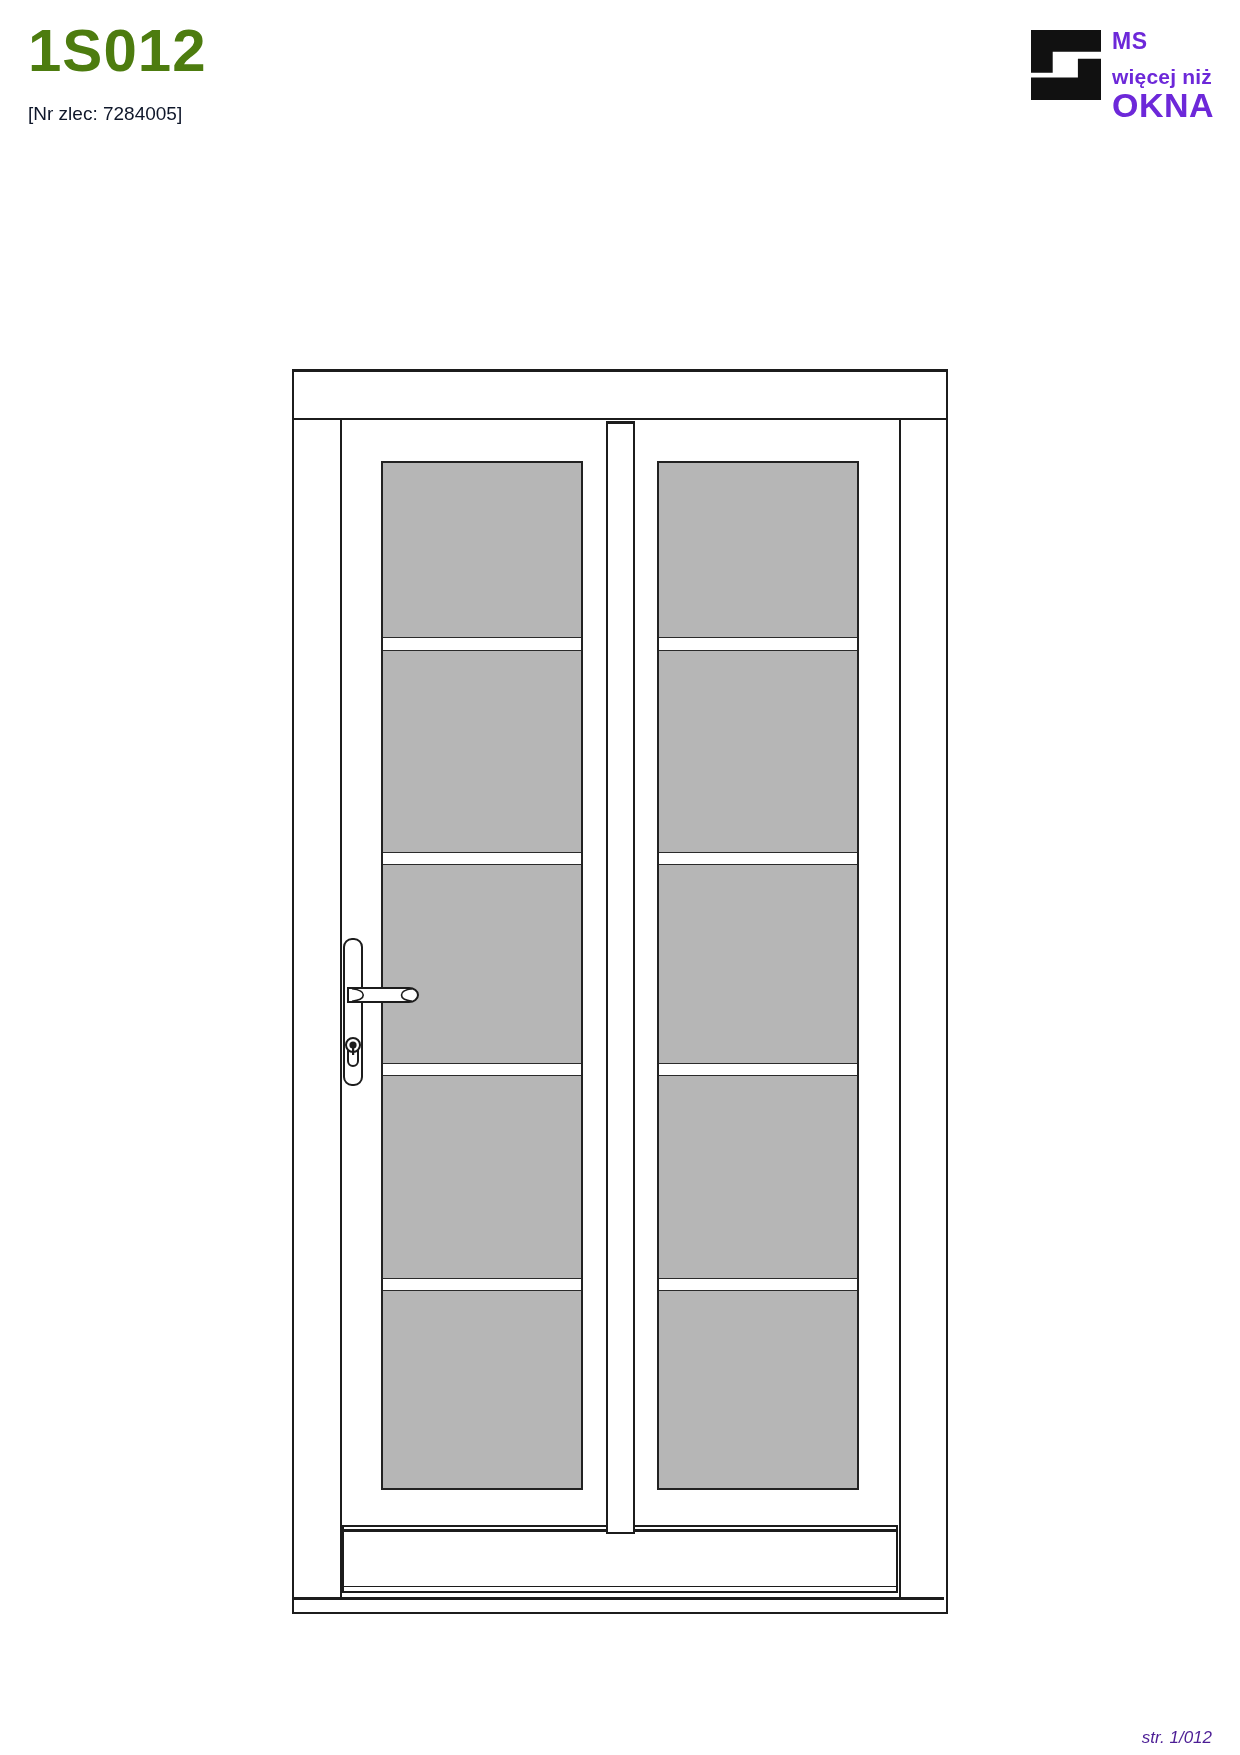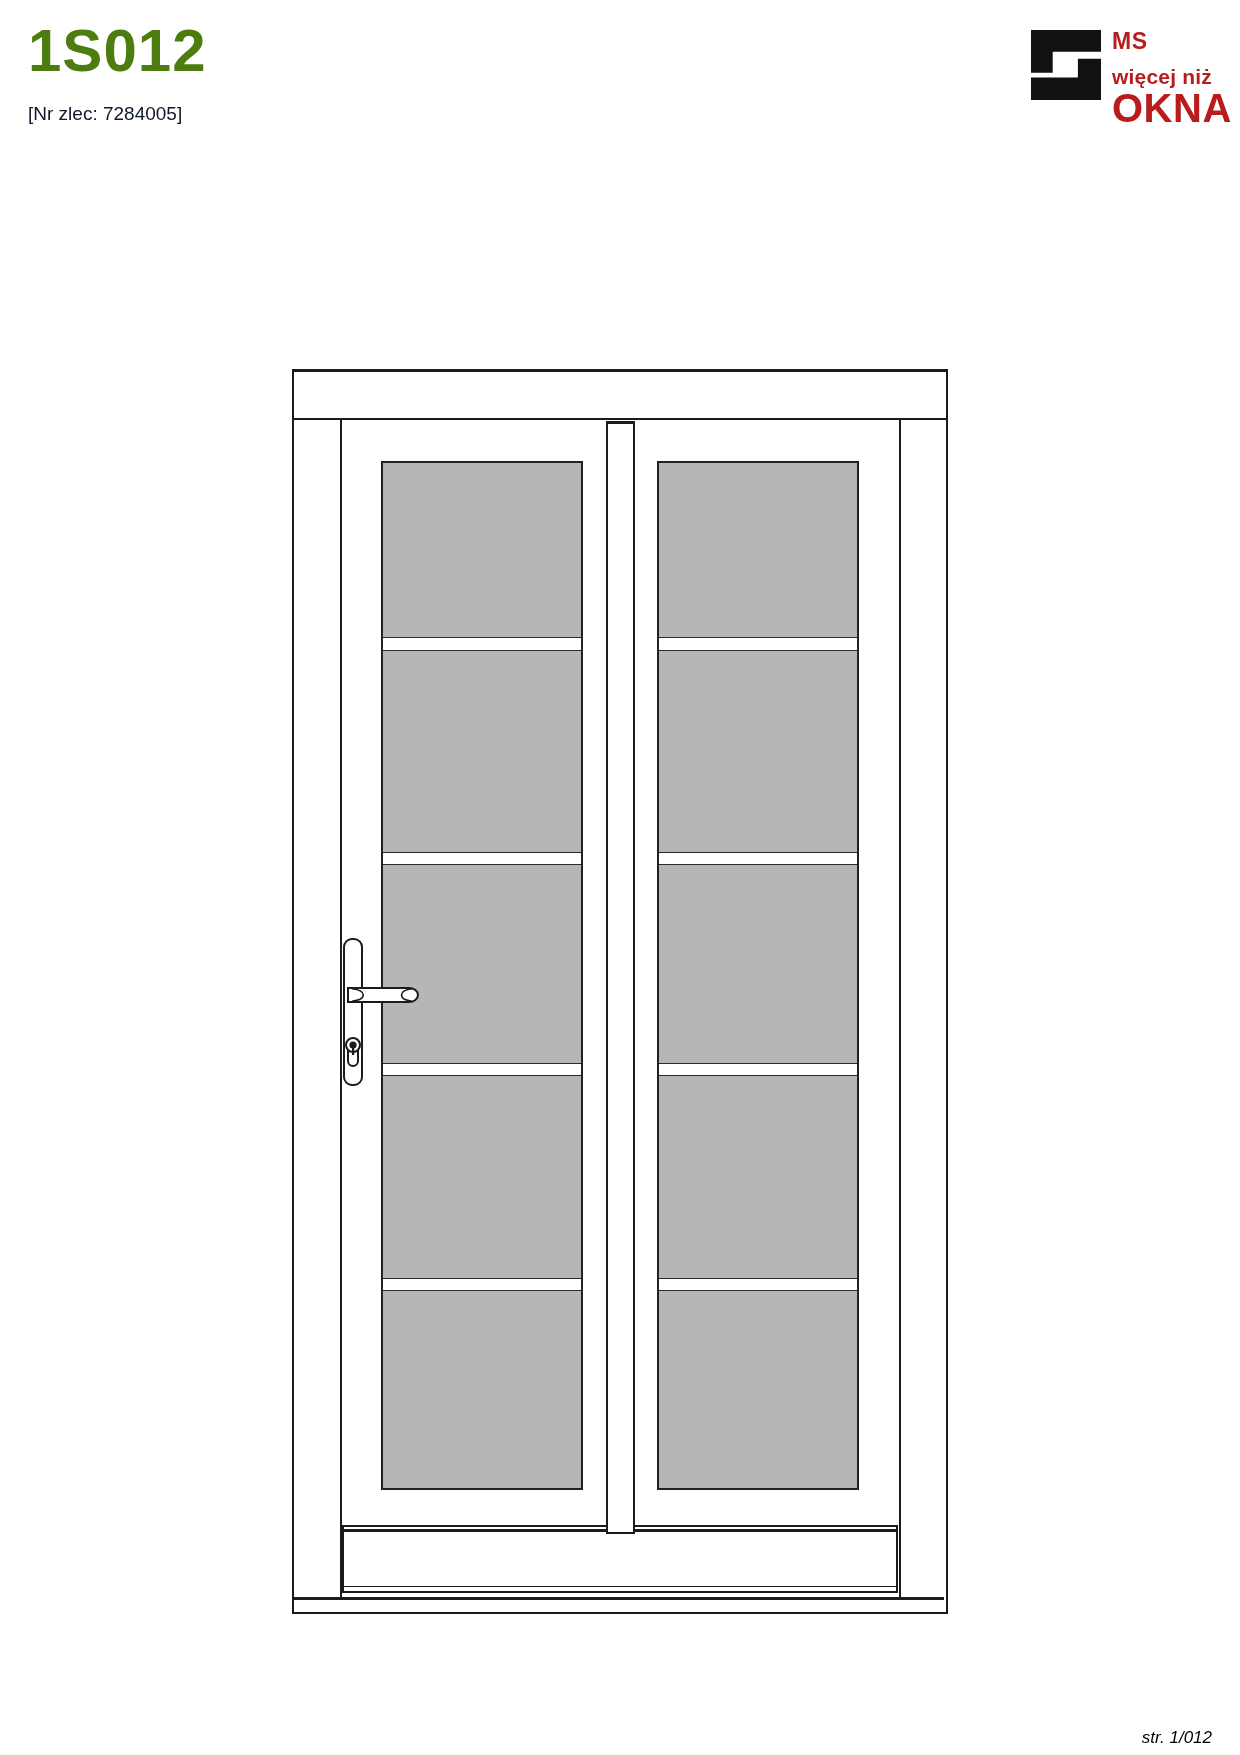--- a/index.html
+++ b/index.html
@@ -13,28 +13,28 @@
     font-size:60px;font-weight:bold;letter-spacing:1px;color:#4d7c0f;
   }
   .order-label{
     position:absolute;left:28px;top:103px;
     font-size:19px;color:#0f172a;
   }
   .logo{
     position:absolute;left:1031px;top:30px;display:flex;align-items:flex-start;
   }
   .logo-mark{width:70px;height:70px;display:block;}
-  .logo-text{margin-left:11px;line-height:1;color:#b91c1c;}
+  .logo-text{margin-left:11px;line-height:1;color:#6d28d9;}
   .logo-ms{font-size:23px;font-weight:bold;letter-spacing:.5px;}
   .logo-tag{font-size:21px;font-weight:bold;letter-spacing:.2px;margin-top:13px;}
-  .logo-okna{font-size:40px;font-weight:bold;letter-spacing:.5px;margin-top:1px;}
+  .logo-okna{font-size:34px;font-weight:bold;letter-spacing:.5px;margin-top:1px;}
   
   .page-num{
     position:absolute;right:28px;top:1728px;
-    font-size:17px;font-style:italic;color:#000000;margin-left:39px;
+    font-size:17px;font-style:italic;color:#4c1d95;margin-left:39px;
   }
   
   .drawing{position:absolute;inset:0;}
   .abs{position:absolute;}
   .outer-frame{
     left:292px;top:369px;width:652px;height:1240px;
     border:2px solid #1c1c1c;border-top-width:3px;background:#fff;
   }
   .head-line{left:292px;top:418px;width:654px;height:0;border-top:2px solid #1c1c1c;}
   .jamb{top:419px;width:0;height:1181px;border-left:2px solid #1c1c1c;}

